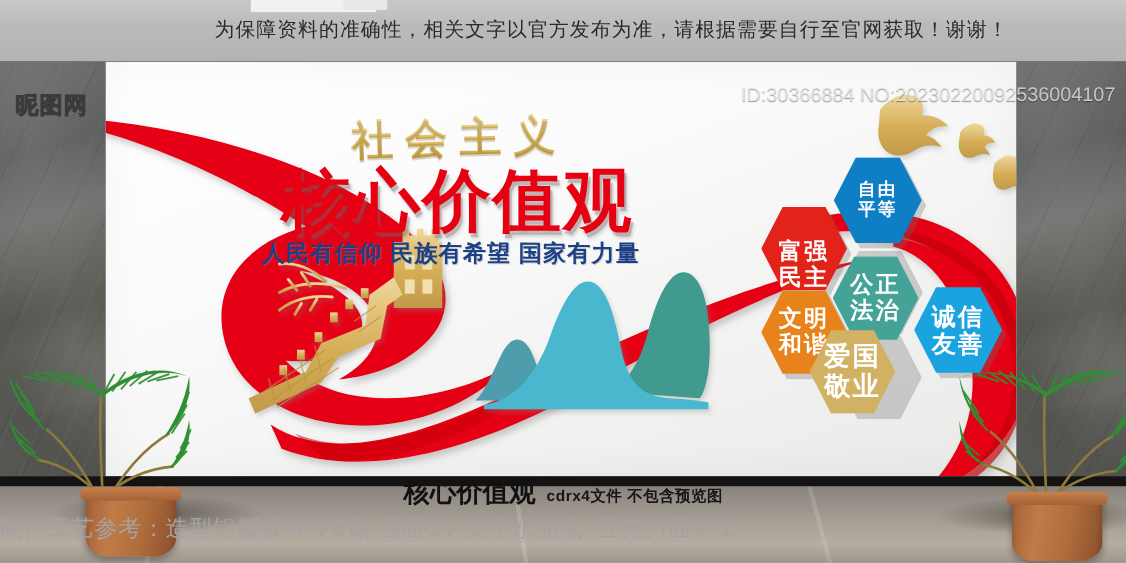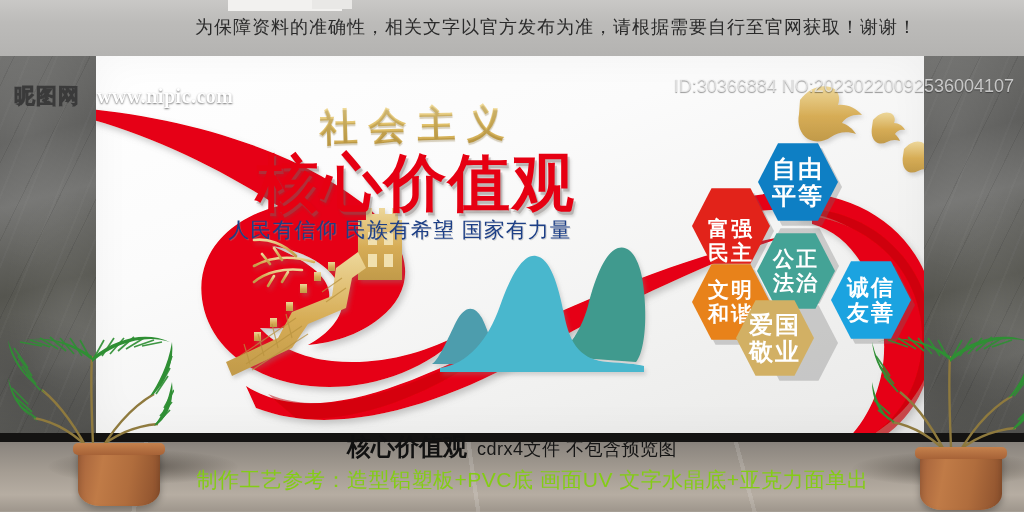--- a/index.html
+++ b/index.html
@@ -78,22 +78,22 @@
     transform:rotate(-1.6deg);
   }
   #title-red {
     position:absolute; left:130px; top:85px; width:380px; text-align:center; z-index:20;
     font-family:"Liberation Sans", sans-serif; font-weight:bold; font-size:62px;
     letter-spacing:2px; color:#e60012;
     text-shadow:2px 3px 0 rgba(120,110,105,.33), 3px 5px 3px rgba(90,85,80,.22);
     white-space:nowrap;
   }
   #title-sub {
-    position:absolute; left:114px; top:160px; width:380px; text-align:center; z-index:20;
-    font-family:"Liberation Sans", sans-serif; font-weight:normal; font-size:21px;
+    position:absolute; left:142px; top:160px; width:380px; z-index:20;
+    font-family:"Liberation Sans", sans-serif; font-weight:bold; font-size:21px;
     letter-spacing:1px; color:#1d3f86; white-space:nowrap;
     text-shadow:1px 1px 0 rgba(150,150,150,.35);
   }
 
   
   .hex {
     position:absolute; z-index:22;
     clip-path:polygon(25% 1.5%, 75% 1.5%, 100% 50%, 75% 98.5%, 25% 98.5%, 0% 50%);
     display:flex; flex-direction:column; align-items:center; justify-content:center;
     color:#fff; font-weight:bold; line-height:1.14; letter-spacing:2px;
@@ -131,27 +131,27 @@
   }
   #cap-line1 {
     position:absolute; left:0; top:45px; width:1024px; text-align:center;
     white-space:nowrap; color:#111;
   }
   #cap-title {
     font-family:"Liberation Sans", sans-serif; font-weight:bold; font-size:24px;
     letter-spacing:0px; color:#111;
   }
   #cap-note {
-    font-family:"Liberation Sans", sans-serif; font-size:18px; color:#161616;
-    margin-left:10px; letter-spacing:.5px;
+    font-family:"Liberation Sans", sans-serif; font-size:14px; color:#161616;
+    margin-left:10px; letter-spacing:.5px;font-weight:bold;
   }
   #cap-line2 {
-    position:absolute; left:0; top:80px; width:1024px; text-align:center;
+    position:absolute; left:0; top:80px; width:1024px; 
     white-space:nowrap; font-family:"Liberation Sans", sans-serif;
-    font-size:21px; color:#84cc16; letter-spacing:.5px;padding-left:41px;
+    font-size:21px; color:#a3a3a3; letter-spacing:.5px;
   }
   #brand {
     position:absolute; left:14px; top:82px; z-index:52;
     display:flex; align-items:center; gap:17px; white-space:nowrap;
   }
   #brand-cn {
     font-family:"Liberation Serif", serif; font-weight:bold; font-size:21px;
     color:#fff; -webkit-text-stroke:1px #3a3a3a; letter-spacing:1px;
   }
   #brand-url {
@@ -356,21 +356,21 @@
       <div id="title-red">核心价值观</div>
       <div id="title-sub">人民有信仰 民族有希望 国家有力量</div>
 
       <div id="hex-layer">
           <div class="hex-shadow" style="left: 600px; top: 136px; width: 78px; height: 78px;"></div>
           <div class="hex" style="left: 596px; top: 131px; width: 78px; height: 78px; background: rgb(226, 35, 26); font-size: 21px; justify-content: flex-end;">
             <span>富强</span>
             <span>民主</span>
           </div>
           <div class="hex-shadow" style="left: 666px; top: 91px; width: 80px; height: 80px;"></div>
-          <div class="hex" style="left: 662px; top: 86px; width: 80px; height: 80px; background: rgb(14, 127, 196); font-size: 24px;">
+          <div class="hex" style="left: 662px; top: 86px; width: 80px; height: 80px; background: rgb(14, 127, 196); font-size: 16px;">
             <span>自由</span>
             <span>平等</span>
           </div>
           <div class="hex-shadow" style="left: 665px; top: 171px; width: 78px; height: 78px;"></div>
           <div class="hex" style="left: 661px; top: 176px; width: 78px; height: 78px; background: rgb(68, 163, 150); font-size: 21px;">
             <span>公正</span>
             <span>法治</span>
           </div>
           <div class="hex-shadow" style="left: 600px; top: 212px; width: 78px; height: 78px;"></div>
           <div class="hex" style="left: 596px; top: 207px; width: 78px; height: 78px; background: rgb(232, 130, 26); font-size: 21px;">
@@ -497,17 +497,16 @@
 
   <div id="caption">
     <div id="cap-line1">
       <span id="cap-title">核心价值观</span><span id="cap-note">cdrx4文件 不包含预览图</span>
     </div>
     <div id="cap-line2">制作工艺参考：造型铝塑板+PVC底 画面UV 文字水晶底+亚克力面单出</div>
   </div>
 
   <div id="brand">
     <span id="brand-cn">昵图网</span>
-    <span id="brand-url">www.nipic.com</span>
   </div>
   <div id="idcode">ID:30366884 NO:20230220092536004107</div>
 
 </div>
 
 </body></html>

